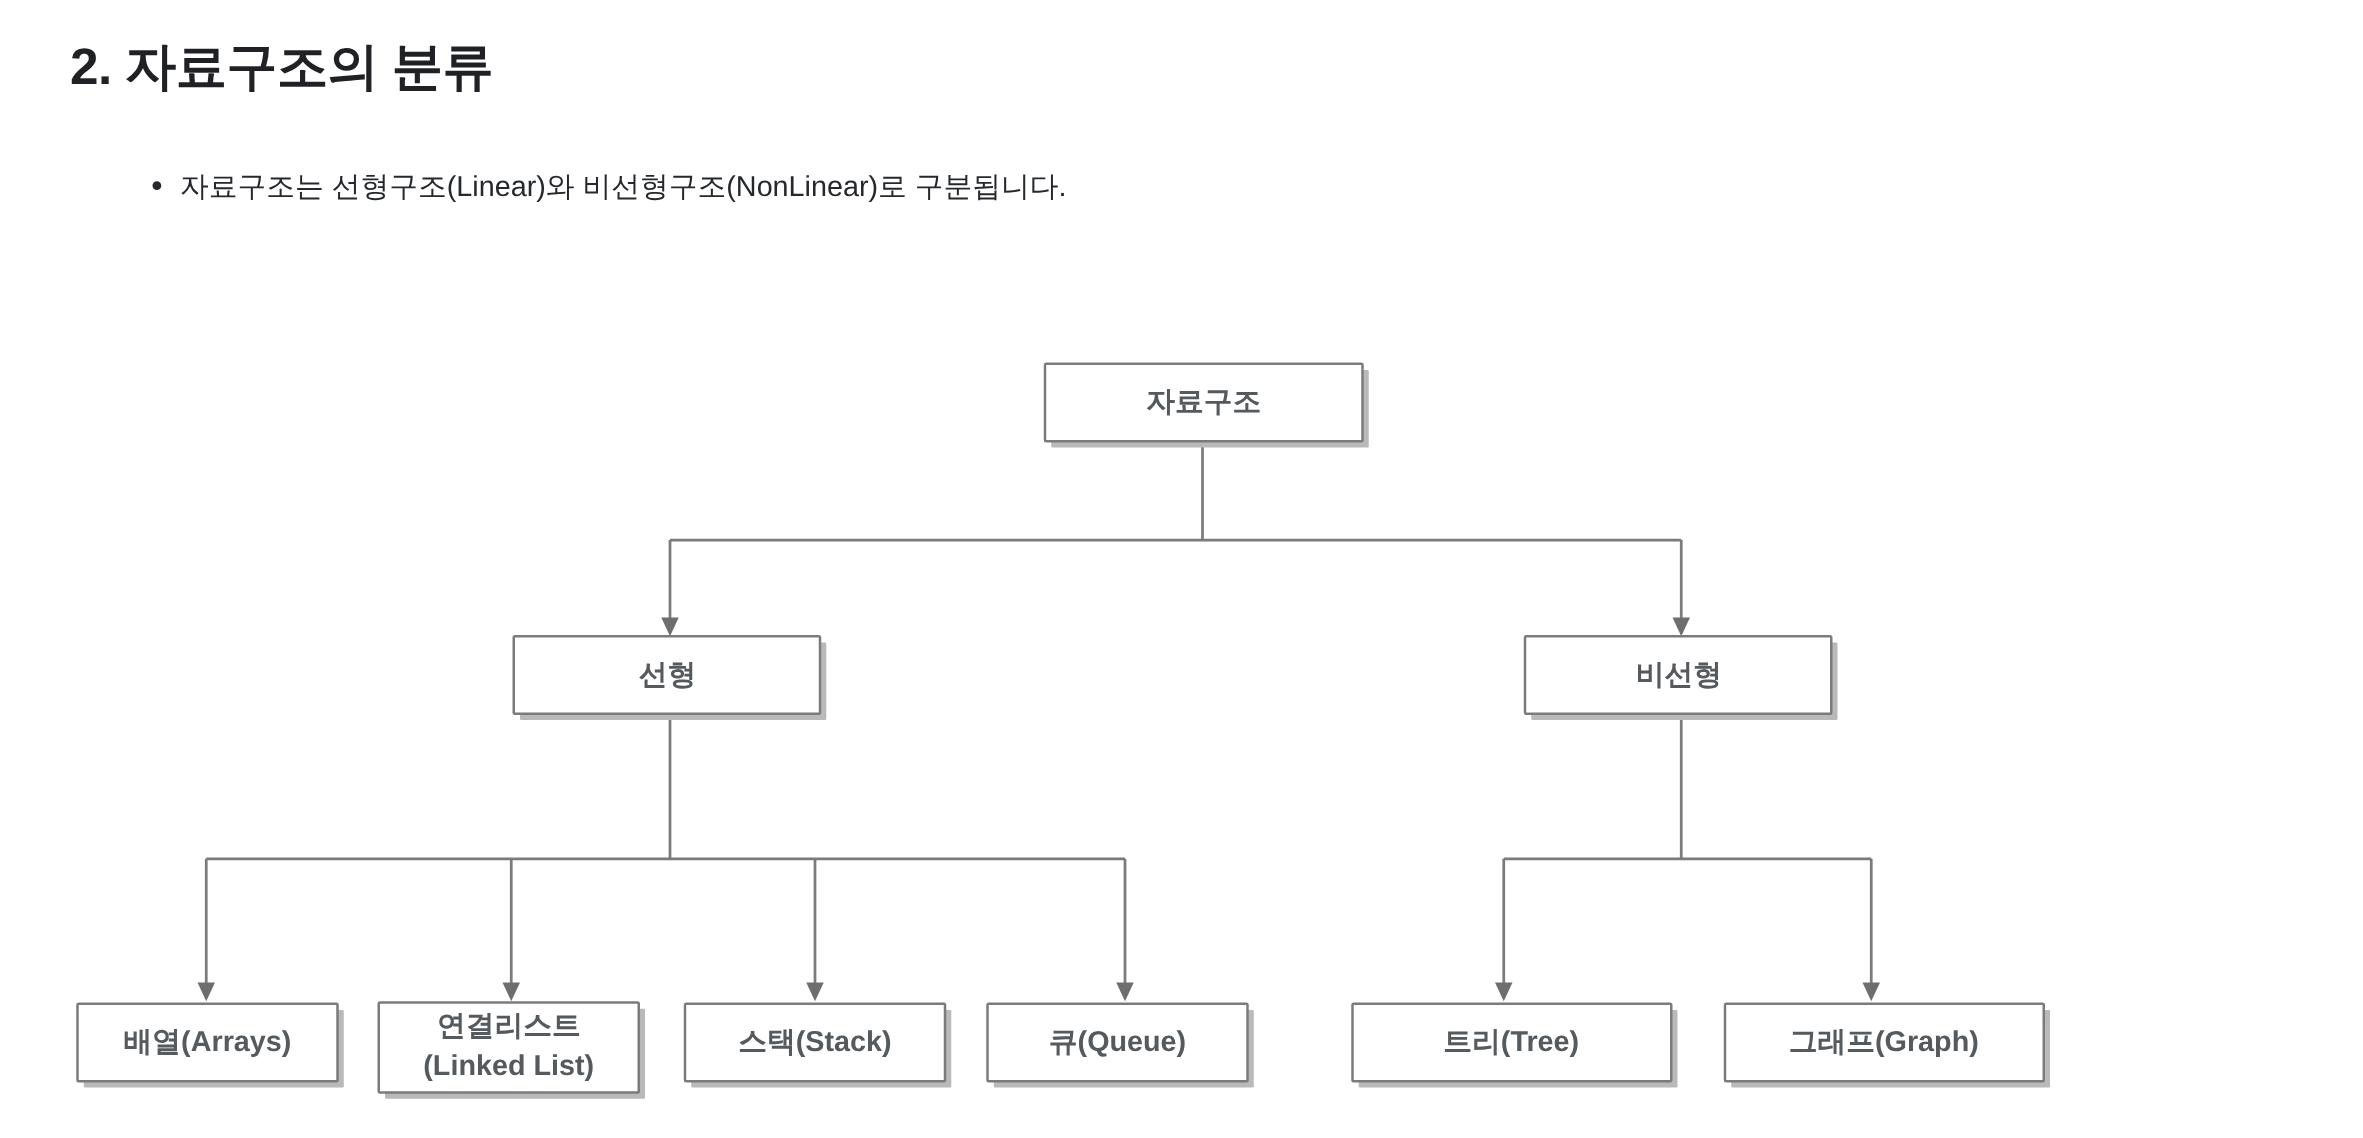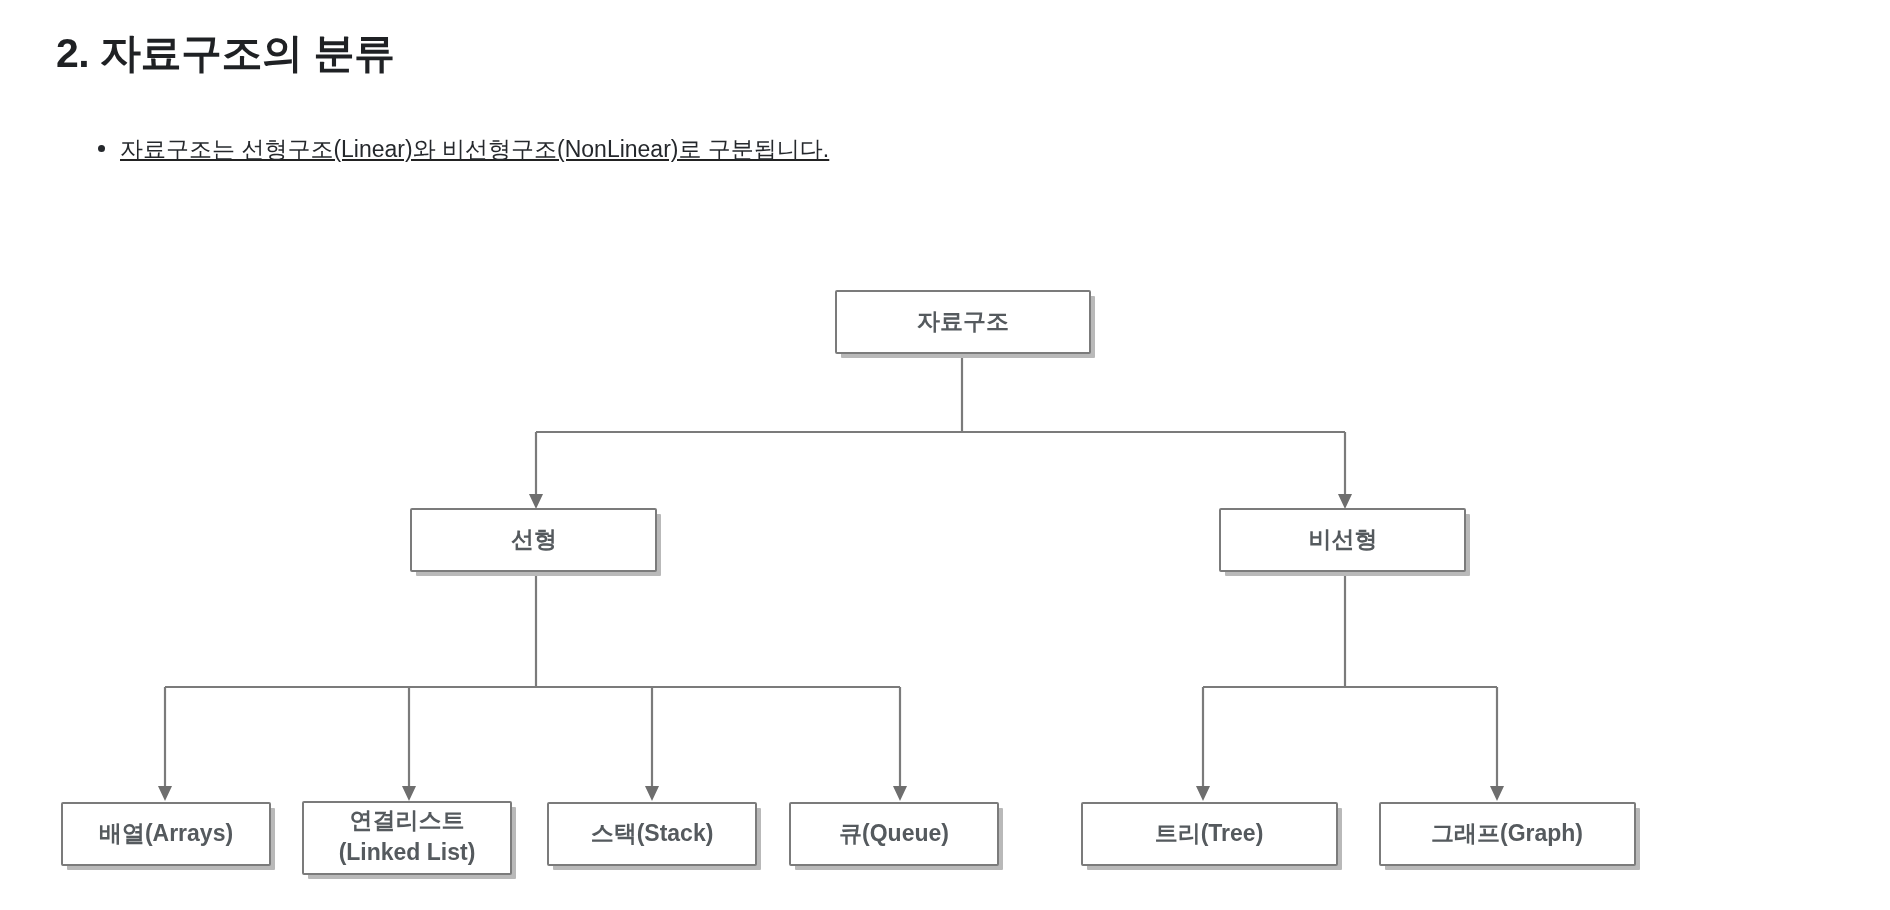--- a/index.html
+++ b/index.html
@@ -32,26 +32,25 @@
     font-weight: bold;
     letter-spacing: -0.5px;
     line-height: 1.25;
     color: #1f2124;
     white-space: nowrap;
   }
 
   
   .bullet-list {
     position: absolute;
-    left: 88px;
+    left: 112px;
     top: 132px;
     margin: 0;
     padding: 0 0 0 32px;
     list-style: none;
-    text-decoration: underline;
   }
   .bullet-item {
     position: relative;
     font-size: 23px;
     line-height: 1.5;
     color: #25282c;
     white-space: nowrap;
   }
   .bullet-item::before {
     content: "";

